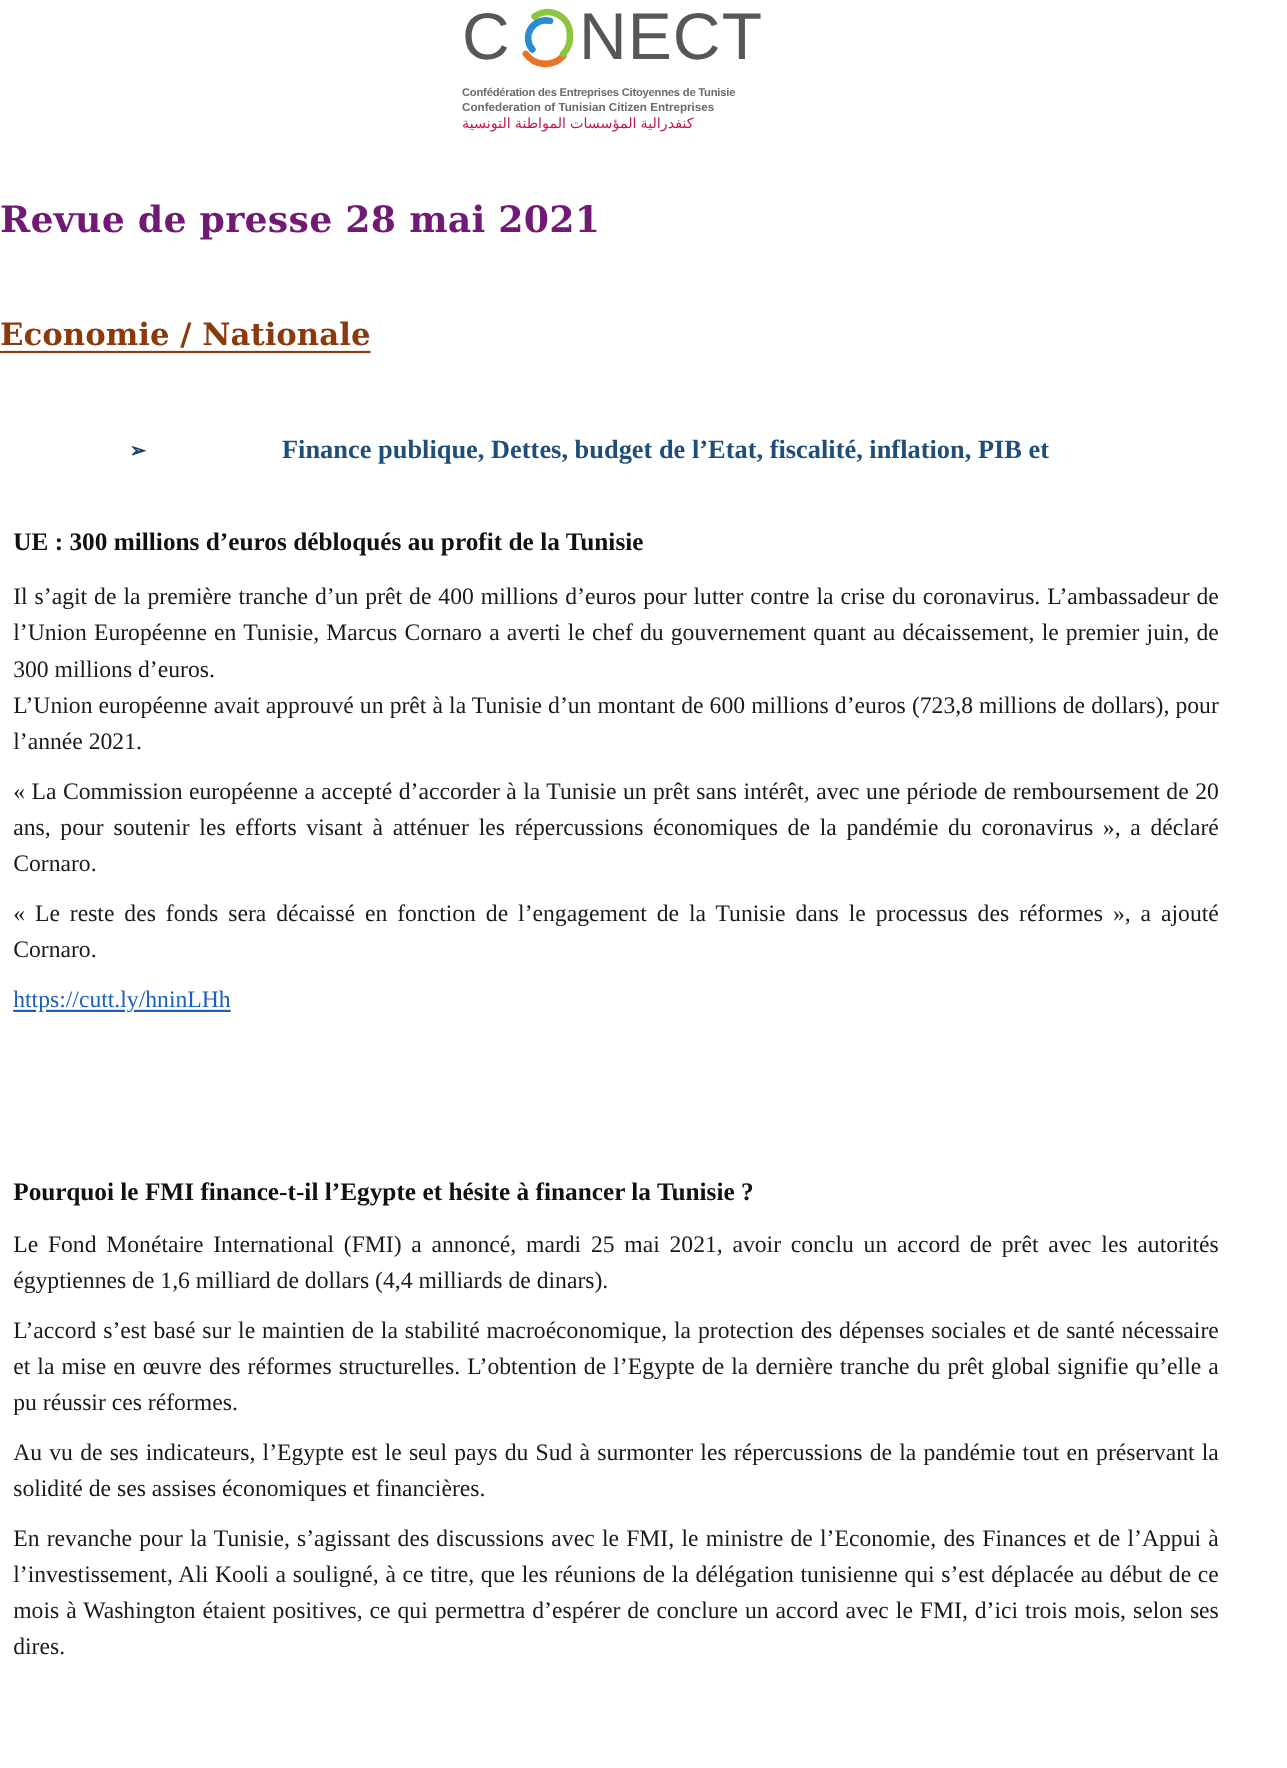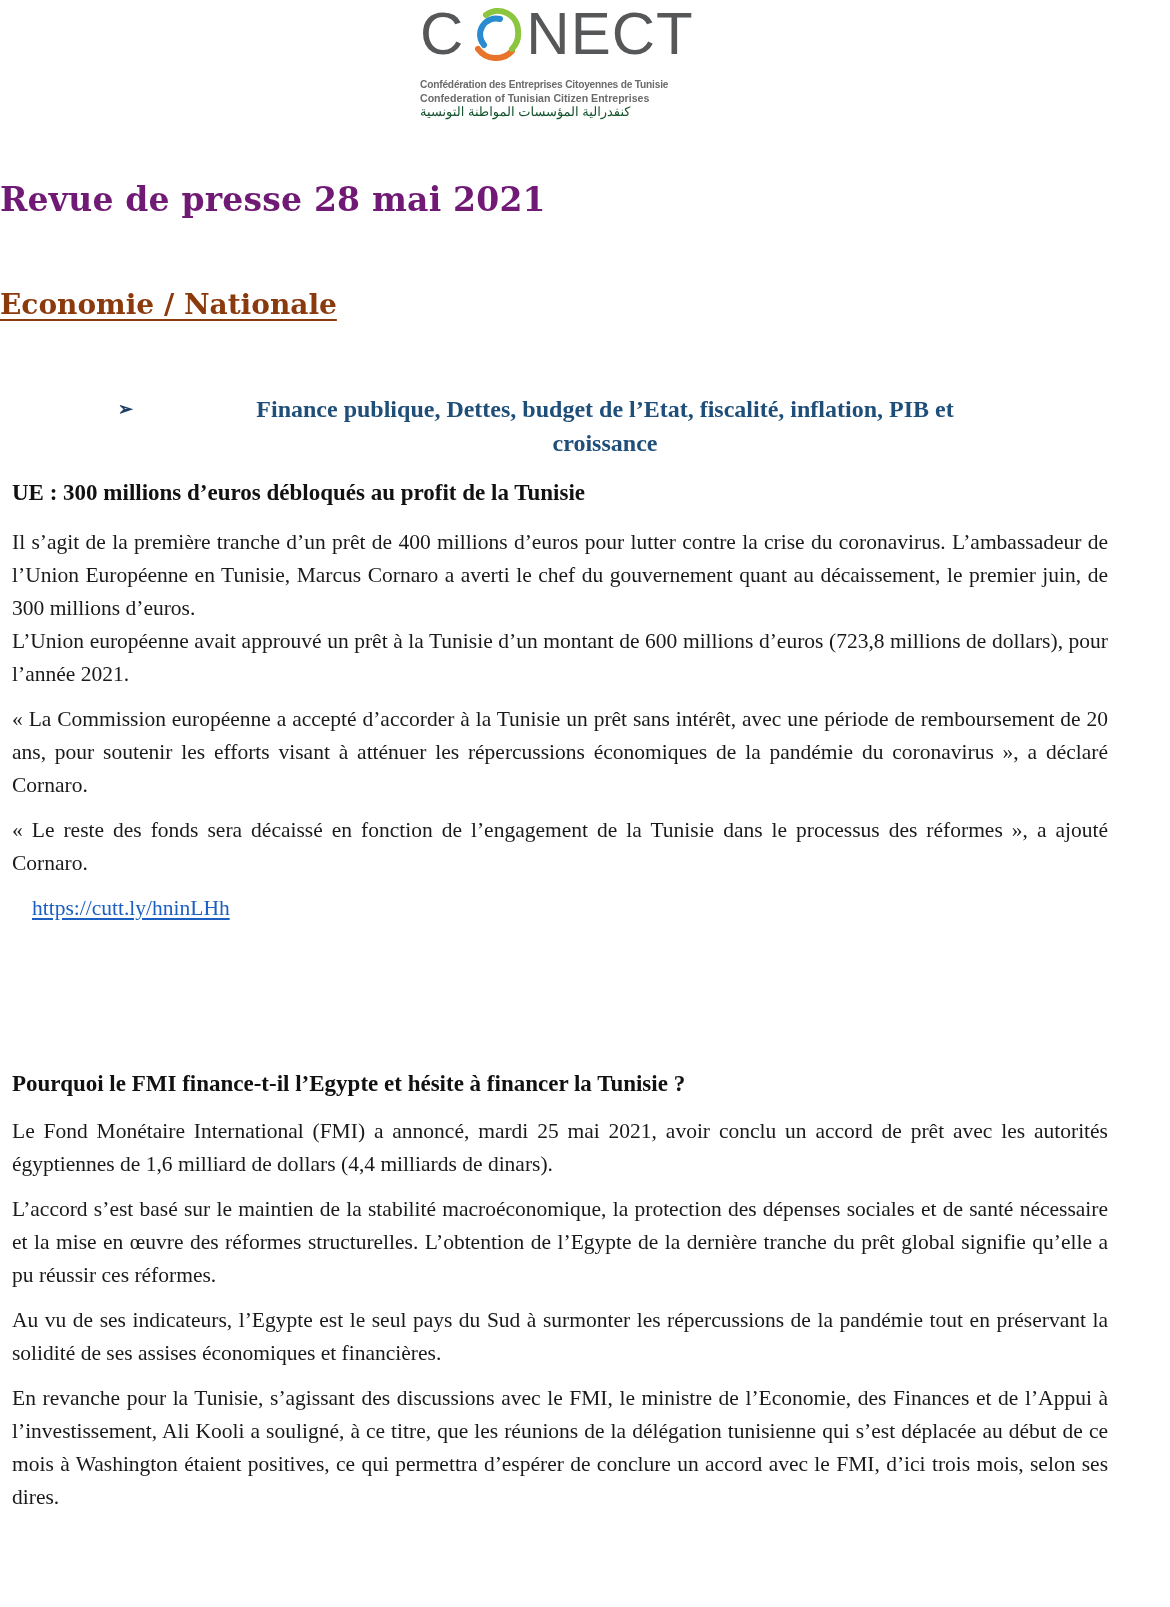--- a/index.html
+++ b/index.html
@@ -49,21 +49,21 @@
       width: 300px;
       font-family: "Liberation Sans", sans-serif;
       color: #6b6b6b;
       font-weight: bold;
       white-space: nowrap;
       text-align: left;
       margin-top: 12px;
     }
     .logo-sub.fr { top: 65px; font-size: 10.2px; letter-spacing: -0.2px; }
     .logo-sub.en { top: 78px; font-size: 10.6px; letter-spacing: 0; }
-    .logo-sub.ar { top: 90px; font-size: 13px; font-weight: normal; direction: rtl; text-align: left; color:#14532d; }
+    .logo-sub.ar { top: 90px; font-size: 13px; font-weight: normal; direction: rtl; text-align: left; color:#be185d; }
 
     .doc-title {
       position: absolute;
       left: 0;
       width: 1116px;
       top: 180px;
       text-align: left;
       font-size: 33px;
       font-weight: bold;
       color: #701a75;
@@ -155,30 +155,29 @@
 
 <h1 class="doc-title">Revue de presse 28 mai 2021</h1>
 
 <div class="section-title">
   <span>Economie / Nationale</span>
 </div>
 
 <div class="subsection">
   <span class="bullet">➢</span>
   <div>Finance publique, Dettes, budget de l’Etat, fiscalité, inflation, PIB et</div>
-  <div>croissance</div>
 </div>
 
 <div class="article" style="top:478px;">
   <h2>UE : 300 millions d’euros débloqués au profit de la Tunisie</h2>
   <p style="margin-top:18px;">Il s’agit de la première tranche d’un prêt de 400 millions d’euros pour lutter contre la crise du coronavirus. L’ambassadeur de l’Union Européenne en Tunisie, Marcus Cornaro a averti le chef du gouvernement quant au décaissement, le premier juin, de 300 millions d’euros.</p>
   <p style="">L’Union européenne avait approuvé un prêt à la Tunisie d’un montant de 600 millions d’euros (723,8 millions de dollars), pour l’année 2021.</p>
   <p style="margin-top:12px;">« La Commission européenne a accepté d’accorder à la Tunisie un prêt sans intérêt, avec une période de remboursement de 20 ans, pour soutenir les efforts visant à atténuer les répercussions économiques de la pandémie du coronavirus », a déclaré Cornaro.</p>
   <p style="margin-top:12px;">« Le reste des fonds sera décaissé en fonction de l’engagement de la Tunisie dans le processus des réformes », a ajouté Cornaro.</p>
-  <p style="margin-top:12px;margin-left:20px;">
+  <p style="margin-top:12px;">
     <a class="link">https://cutt.ly/hninLHh</a>
   </p>
 </div>
 
 <div class="article" style="top:1053px;margin-top:16px;">
   <h2>Pourquoi le FMI finance-t-il l’Egypte et hésite à financer la Tunisie ?</h2>
   <p style="margin-top:16px;">Le Fond Monétaire International (FMI) a annoncé, mardi 25 mai 2021, avoir conclu un accord de prêt avec les autorités égyptiennes de 1,6 milliard de dollars (4,4 milliards de dinars).</p>
   <p style="margin-top:12px;">L’accord s’est basé sur le maintien de la stabilité macroéconomique, la protection des dépenses sociales et de santé nécessaire et la mise en œuvre des réformes structurelles. L’obtention de l’Egypte de la dernière tranche du prêt global signifie qu’elle a pu réussir ces réformes.</p>
   <p style="margin-top:12px;">Au vu de ses indicateurs, l’Egypte est le seul pays du Sud à surmonter les répercussions de la pandémie tout en préservant la solidité de ses assises économiques et financières.</p>
   <p style="margin-top:12px;">En revanche pour la Tunisie, s’agissant des discussions avec le FMI, le ministre de l’Economie, des Finances et de l’Appui à l’investissement, Ali Kooli a souligné, à ce titre, que les réunions de la délégation tunisienne qui s’est déplacée au début de ce mois à Washington étaient positives, ce qui permettra d’espérer de conclure un accord avec le FMI, d’ici trois mois, selon ses dires.</p>

